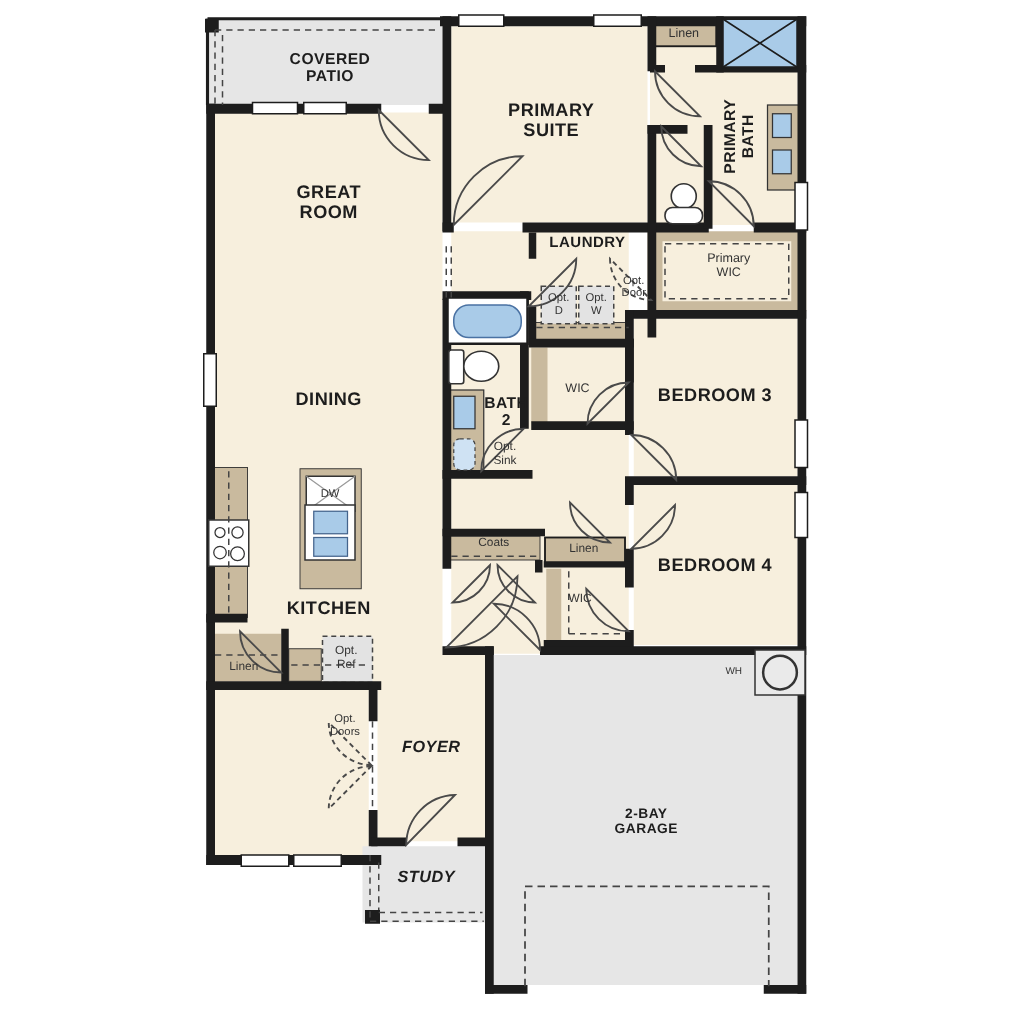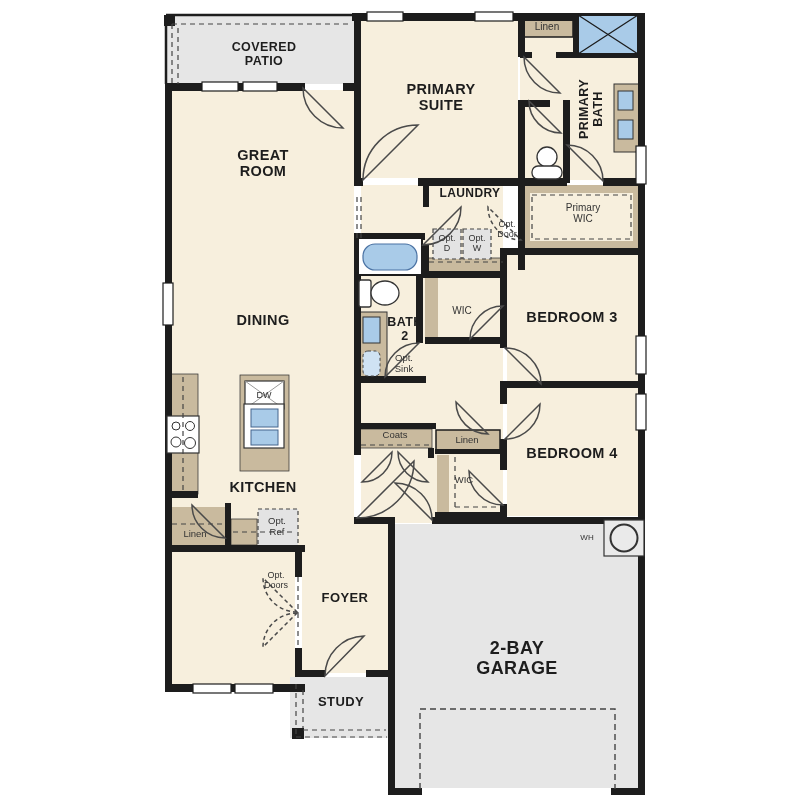--- a/index.html
+++ b/index.html
@@ -2,21 +2,21 @@
 <html><head>
 <meta charset="utf-8">
 <style>
   html,body{margin:0;padding:0;background:#ffffff;}
   #plan{position:relative;width:810px;height:810px;background:#ffffff;overflow:hidden;
         font-family:"Liberation Sans",sans-serif;}
   #plan svg{position:absolute;left:0;top:0;}
   .lbl{position:absolute;transform:translate(-50%,-50%);white-space:pre-line;text-align:center;
        color:#1d1d1d;line-height:1.12;pointer-events:none;}
   .big{font-weight:bold;letter-spacing:.4px;}
-  .s145{font-size:14.5px;} .s125{font-size:12.5px;} .s13{font-size:13px;} .s15{font-size:18px;} .s12{font-size:12px;}
+  .s145{font-size:14.5px;} .s125{font-size:12.5px;} .s13{font-size:13px;font-style:italic;} .s15{font-size:11px;} .s12{font-size:12px;}
   .sm{color:#333;font-weight:normal;}
   .s10{font-size:10px;} .s95{font-size:9.5px;} .s9{font-size:9px;} .s8{font-size:8px;}
   .rot{transform:translate(-50%,-50%) rotate(-90deg);}
 </style>
 </head>
 <body>
 
 <div id="plan">
 <svg width="810" height="810" viewBox="0 0 810 810">
 

